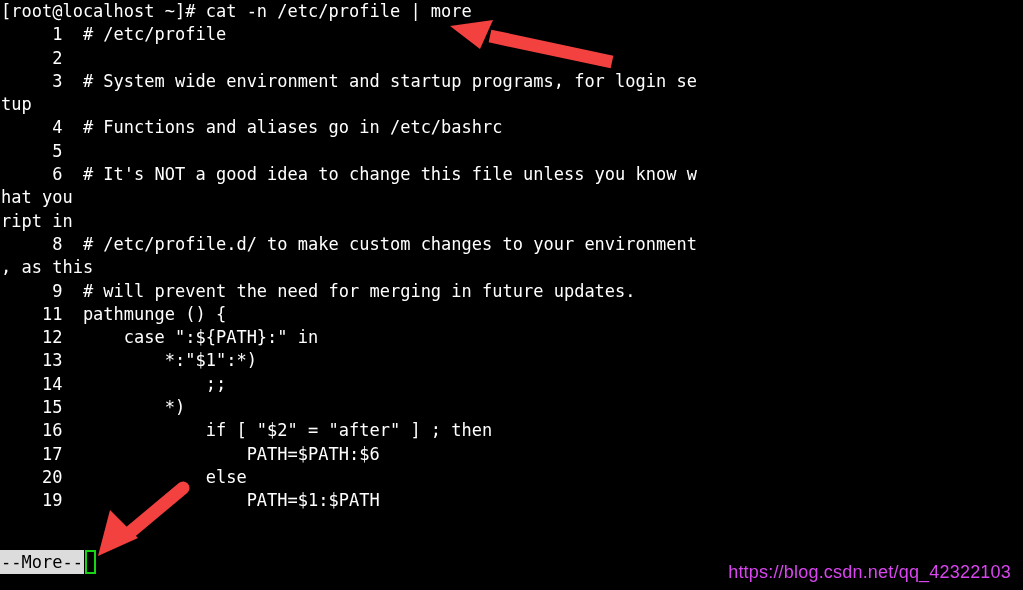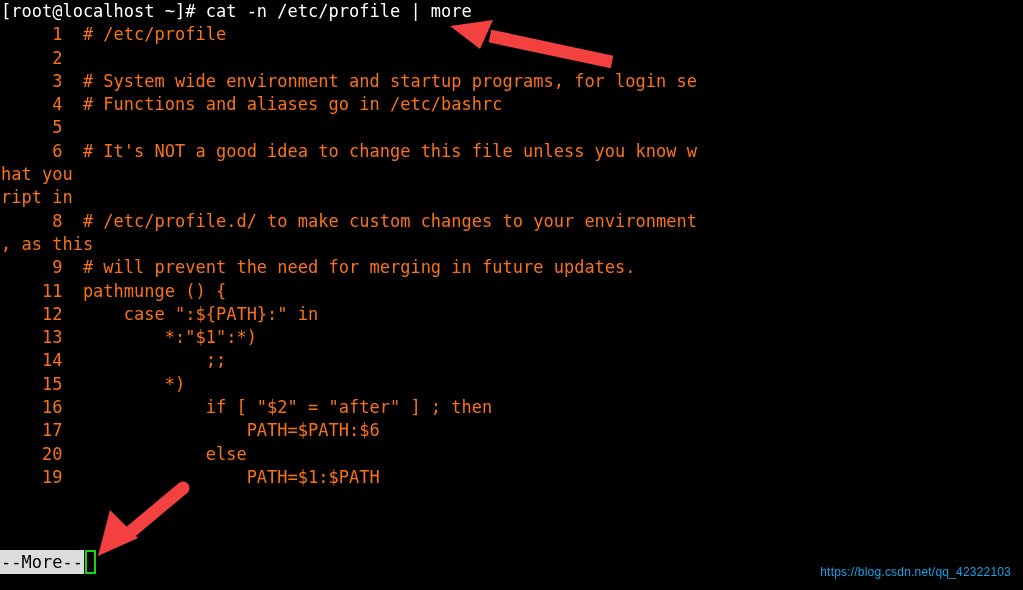--- a/index.html
+++ b/index.html
@@ -25,21 +25,21 @@
     position: absolute;
     left: 0;
     top: 0;
     width: 1023px;
     padding: 0;
   }
   .term-line {
     height: 23.3px;
     white-space: pre;
     padding-left: 1px;
-    color: #f97316;
+    color: #ffffff;
   }
   .term-line.prompt-line {
     color: #ffffff;
   }
   
   #more-bar {
     position: absolute;
     left: 0;
     top: 550px;
     height: 24px;
@@ -67,38 +67,39 @@
     position: absolute;
     pointer-events: none;
   }
   #arrow-top { left: 440px; top: 12px; }
   #arrow-bottom { left: 88px; top: 476px; }
   
   #watermark {
     position: absolute;
     right: 12px;
     bottom: 4px;
-    color: #0ea5e9;
+    color: #d946ef;
     font-family: "Liberation Sans", sans-serif;
-    font-size: 12px;
+    font-size: 18px;
     letter-spacing: 0.2px;
     white-space: nowrap;
     padding-left: 40px;
   }
 </style>
 </head>
 <body>
 
 <div id="terminal">
 
   <div id="screen">
     <div class="term-line prompt-line">[root@localhost ~]# cat -n /etc/profile | more</div>
     <div class="term-line">     1  # /etc/profile</div>
     <div class="term-line">     2</div>
     <div class="term-line">     3  # System wide environment and startup programs, for login se</div>
+    <div class="term-line">tup</div>
     <div class="term-line">     4  # Functions and aliases go in /etc/bashrc</div>
     <div class="term-line">     5</div>
     <div class="term-line">     6  # It's NOT a good idea to change this file unless you know w</div>
     <div class="term-line">hat you</div>
     <div class="term-line">ript in</div>
     <div class="term-line">     8  # /etc/profile.d/ to make custom changes to your environment</div>
     <div class="term-line">, as this</div>
     <div class="term-line">     9  # will prevent the need for merging in future updates.</div>
     <div class="term-line">    11  pathmunge () {</div>
     <div class="term-line">    12      case ":${PATH}:" in</div>

